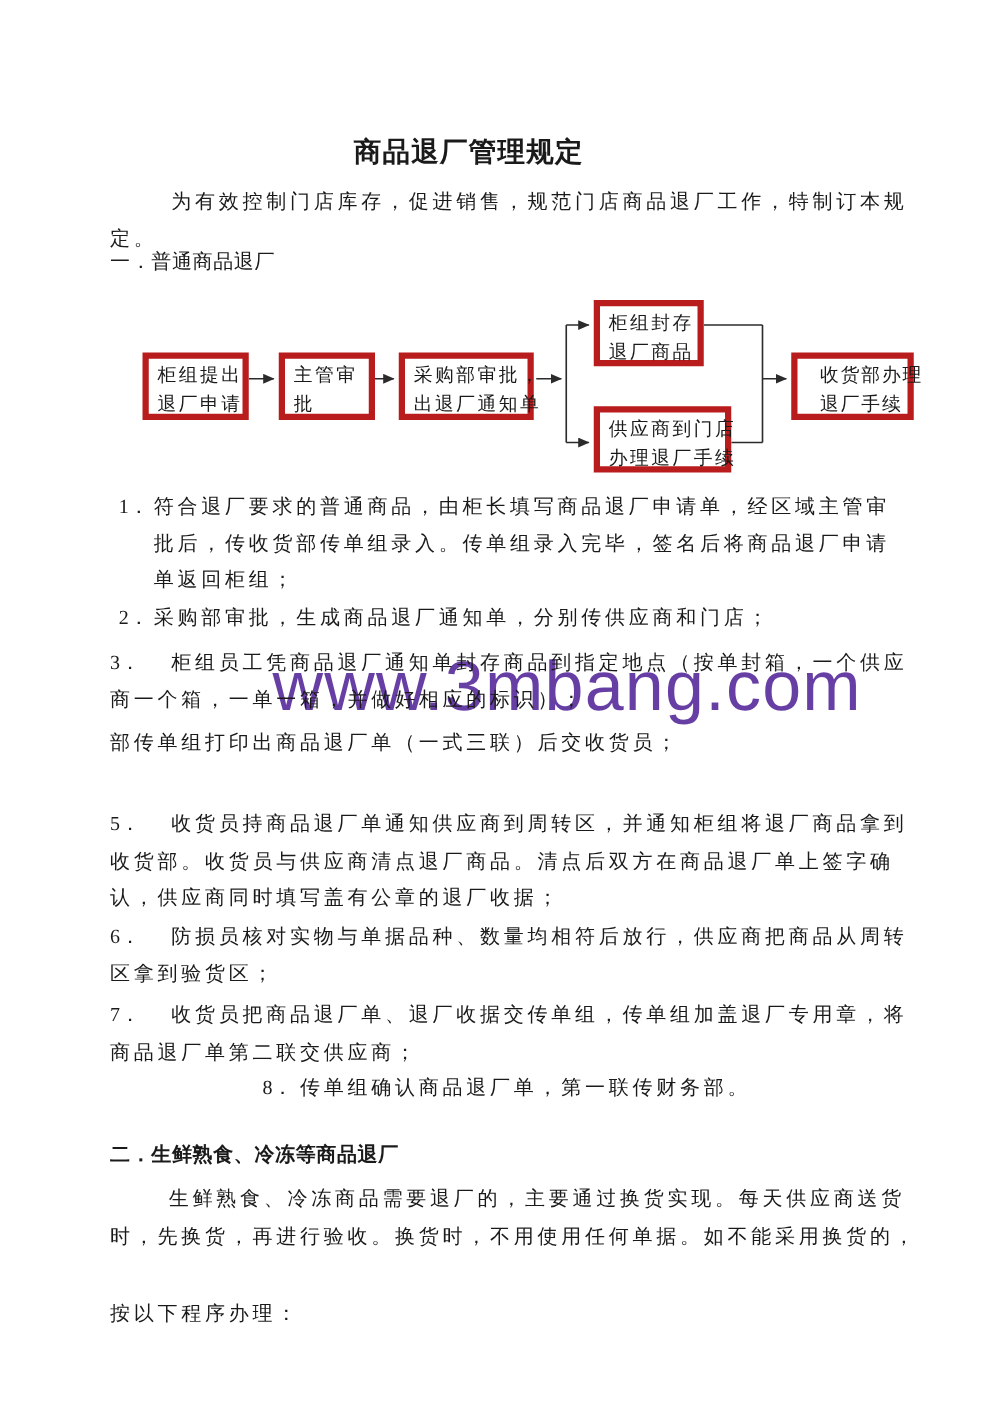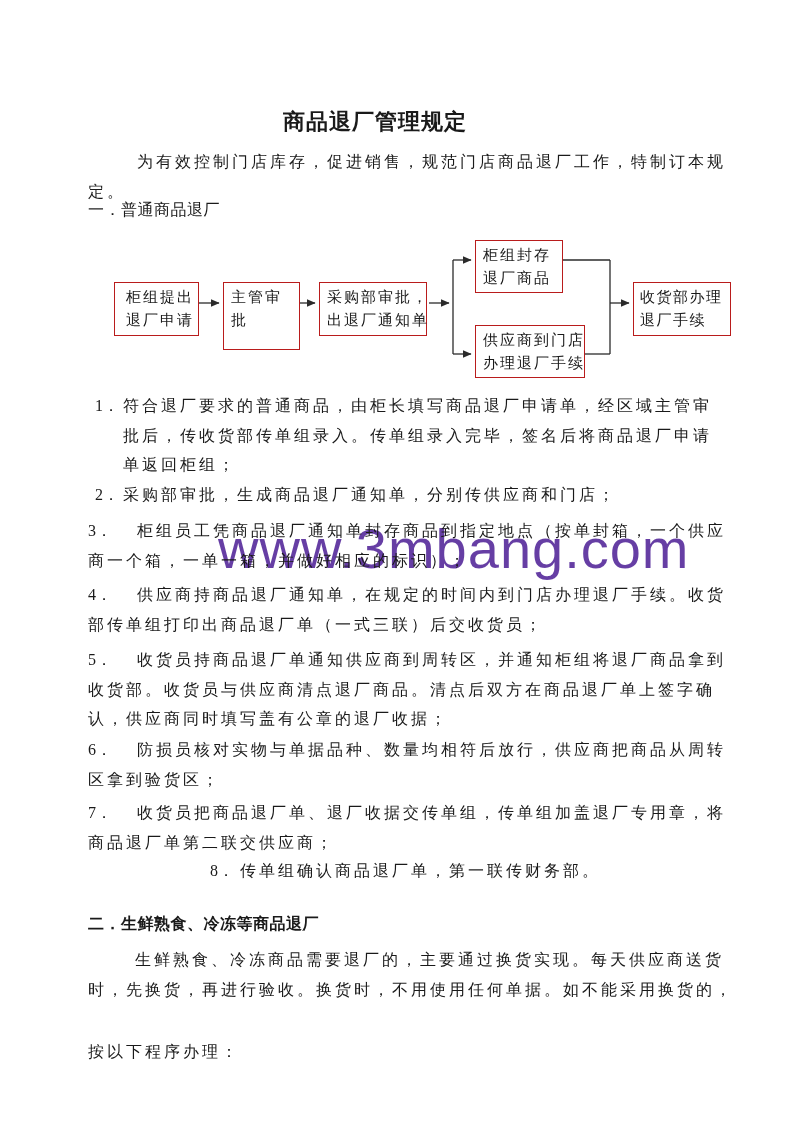--- a/index.html
+++ b/index.html
@@ -29,30 +29,30 @@
   .intro-2{top:177px;}
   .h1{top:195px;font-weight:normal;letter-spacing:.5px;}
   .h2{top:911px;font-weight:bold;letter-spacing:.5px;font-family:Liberation Mono, monospace;}
   .out-1{top:945px;text-indent:47px;line-height:30.5px;}
   .out-2{top:975px;line-height:30.5px;}
   .out-3{top:1006px;line-height:30.5px;margin-top:31px;}
   
   .flow{position:absolute;left:0;top:240px;width:800px;height:145px;z-index:1;}
   .flow svg{position:absolute;left:0;top:0;}
   .fbox{
-    position:absolute;border:1px solid #b91c1c;background:#ffffff;
+    position:absolute;border:5px solid #b91c1c;background:#ffffff;
     box-sizing:border-box;font-size:15px;letter-spacing:2px;line-height:23px;
     padding:3px 0 0 7px;white-space:nowrap;
   }
   .fb1{left:114px;top:42px;width:85px;height:54px;text-align:center;}
-  .fb2{left:223px;top:42px;width:77px;height:68px;}
+  .fb2{left:223px;top:42px;width:77px;height:54px;}
   .fb3{left:319px;top:42px;width:108px;height:54px;}
   .fb4{left:475px;top:0px;width:88px;height:53px;}
   .fb5{left:475px;top:85px;width:110px;height:53px;}
-  .fb6{left:633px;top:42px;width:98px;height:54px;padding-left:6px;letter-spacing:1.5px;}
+  .fb6{left:633px;top:42px;width:98px;height:54px;padding-left:18px;letter-spacing:1.5px;}
   
   .items{position:absolute;left:88px;top:0;width:660px;z-index:1;}
   .item{position:absolute;left:0;width:660px;font-size:16px;letter-spacing:3px;line-height:29.5px;}
   .item .line{position:relative;white-space:nowrap;}
   .item-1{top:391px}.item-2{top:480px}.item-3{top:516px}.item-4{top:580px}
   .item-5{top:645px}.item-6{top:735px}.item-7{top:798px}.item-8{top:856px}
   .style-hang .line{padding-left:35px;}
   .style-hang .num{position:absolute;left:7px;letter-spacing:0;}
   .style-flush .num{display:inline-block;width:49px;letter-spacing:0;}
   .style-indent .line{padding-left:122px;}
@@ -127,21 +127,20 @@
         <div class="line"><span class="">单返回柜组；</span></div>
       </div>
       <div class="item item-2 style-hang">
         <div class="line"><span class="num">2．</span><span class="">采购部审批，生成</span><span class="bold">商品退厂通知单</span><span class="">，分别传供应商和门店；</span></div>
       </div>
       <div class="item item-3 style-flush">
         <div class="line"><span class="num">3．</span><span class="">柜组员工凭</span><span class="bold">商品退厂通知单</span><span class="">封存商品到指定地点（按单封箱，一个供应</span></div>
         <div class="line"><span class="">商一个箱，一单一箱，并做好相应的标识）；</span></div>
       </div>
       <div class="item item-4 style-flush">
-        <div class="line"><span class="num">4．</span><span class="">供应商持</span><span class="bold">商品退厂通知单</span><span class="">，在规定的时间内到门店办理退厂手续。收货</span></div>
         <div class="line"><span class="">部传单组打印出</span><span class="bold">商品退厂单（一式三联）</span><span class="">后交收货员；</span></div>
       </div>
       <div class="item item-5 style-flush">
         <div class="line"><span class="num">5．</span><span class="">收货员持</span><span class="bold">商品退厂单</span><span class="">通知供应商到周转区，并通知柜组将退厂商品拿到</span></div>
         <div class="line"><span class="">收货部。收货员与供应商清点退厂商品。清点后双方在</span><span class="bold">商品退厂单</span><span class="">上签字确</span></div>
         <div class="line"><span class="">认，供应商同时填写盖有公章的退厂收据；</span></div>
       </div>
       <div class="item item-6 style-flush">
         <div class="line"><span class="num">6．</span><span class="">防损员核对实物与单据品种、数量均相符后放行，供应商把商品从周转</span></div>
         <div class="line"><span class="">区拿到验货区；</span></div>

